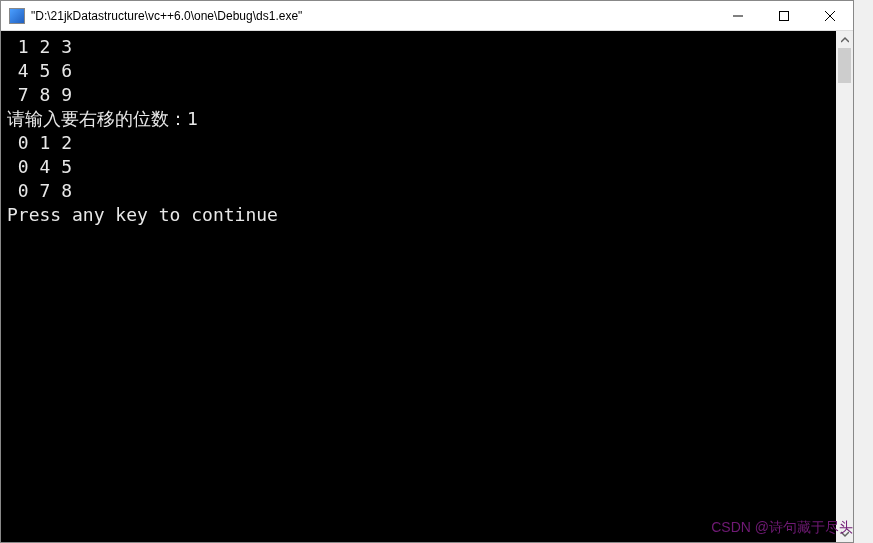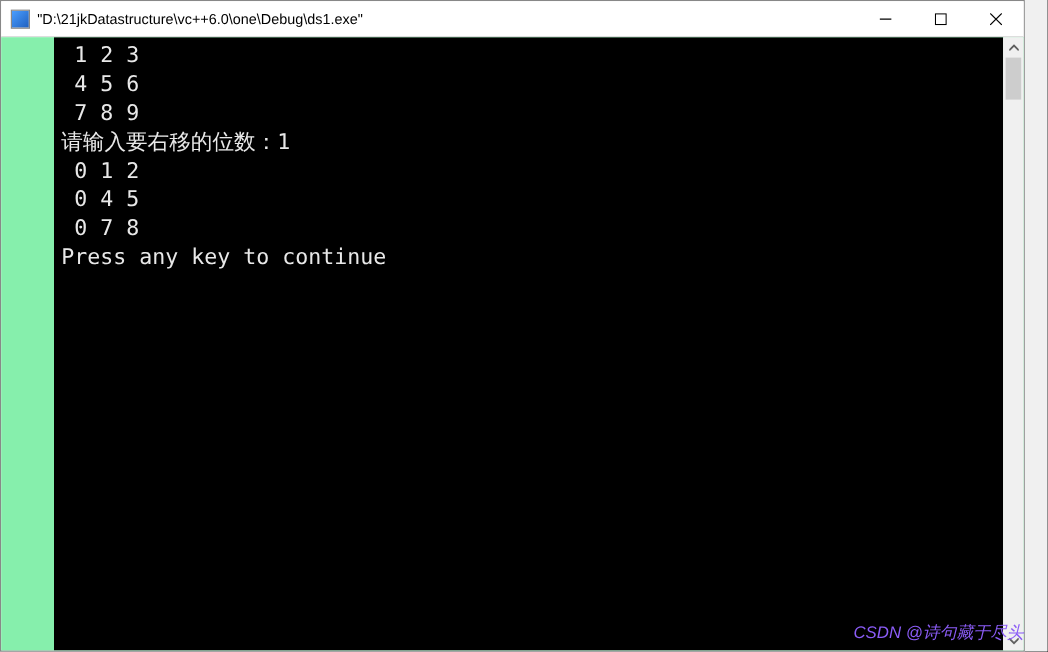--- a/index.html
+++ b/index.html
@@ -65,23 +65,22 @@
       border: none;
       cursor: pointer;
     }
     .win-btn svg {
       width: 10px;
       height: 10px;
     }
     .content-area {
       flex: 1;
       display: flex;
-      background: #86efac;
+      background: #84cc16;
       overflow: hidden;
-      padding-left: 44px;
     }
     .console {
       flex: 1;
       background: #000000;
       color: #e8e8e8;
       font-family: "NSimSun", "SimSun", "Consolas", monospace;
       font-size: 18px;
       line-height: 24px;
       padding: 4px 0 0 6px;
       white-space: pre;
@@ -116,24 +115,23 @@
       left: 2px;
       right: 2px;
       height: 35px;
       background: #cdcdcd;
     }
     .watermark {
       position: absolute;
       bottom: 6px;
       right: 20px;
       font-size: 14px;
-      color: #8b5cf6;
+      color: #701a75;
       font-family: "Microsoft YaHei", sans-serif;
       pointer-events: none;
-      font-style: italic;
     }
   </style>
 </head>
 <body>
 
 <div class="window">
   <div class="titlebar">
     <div class="titlebar-left">
       <div class="app-icon"></div>
       <span class="title-text">"D:\21jkDatastructure\vc++6.0\one\Debug\ds1.exe"</span>

